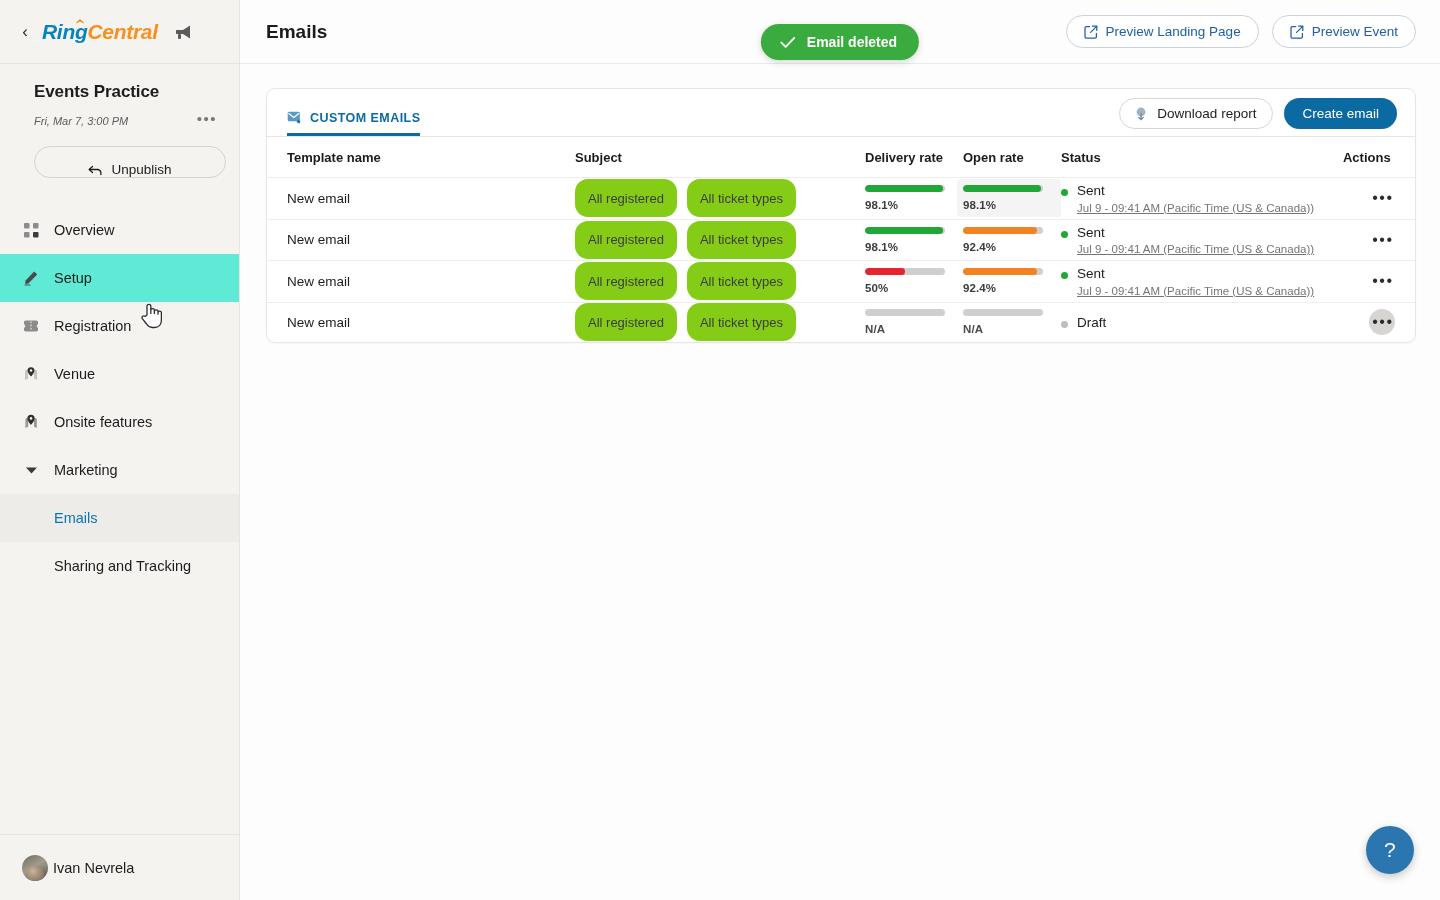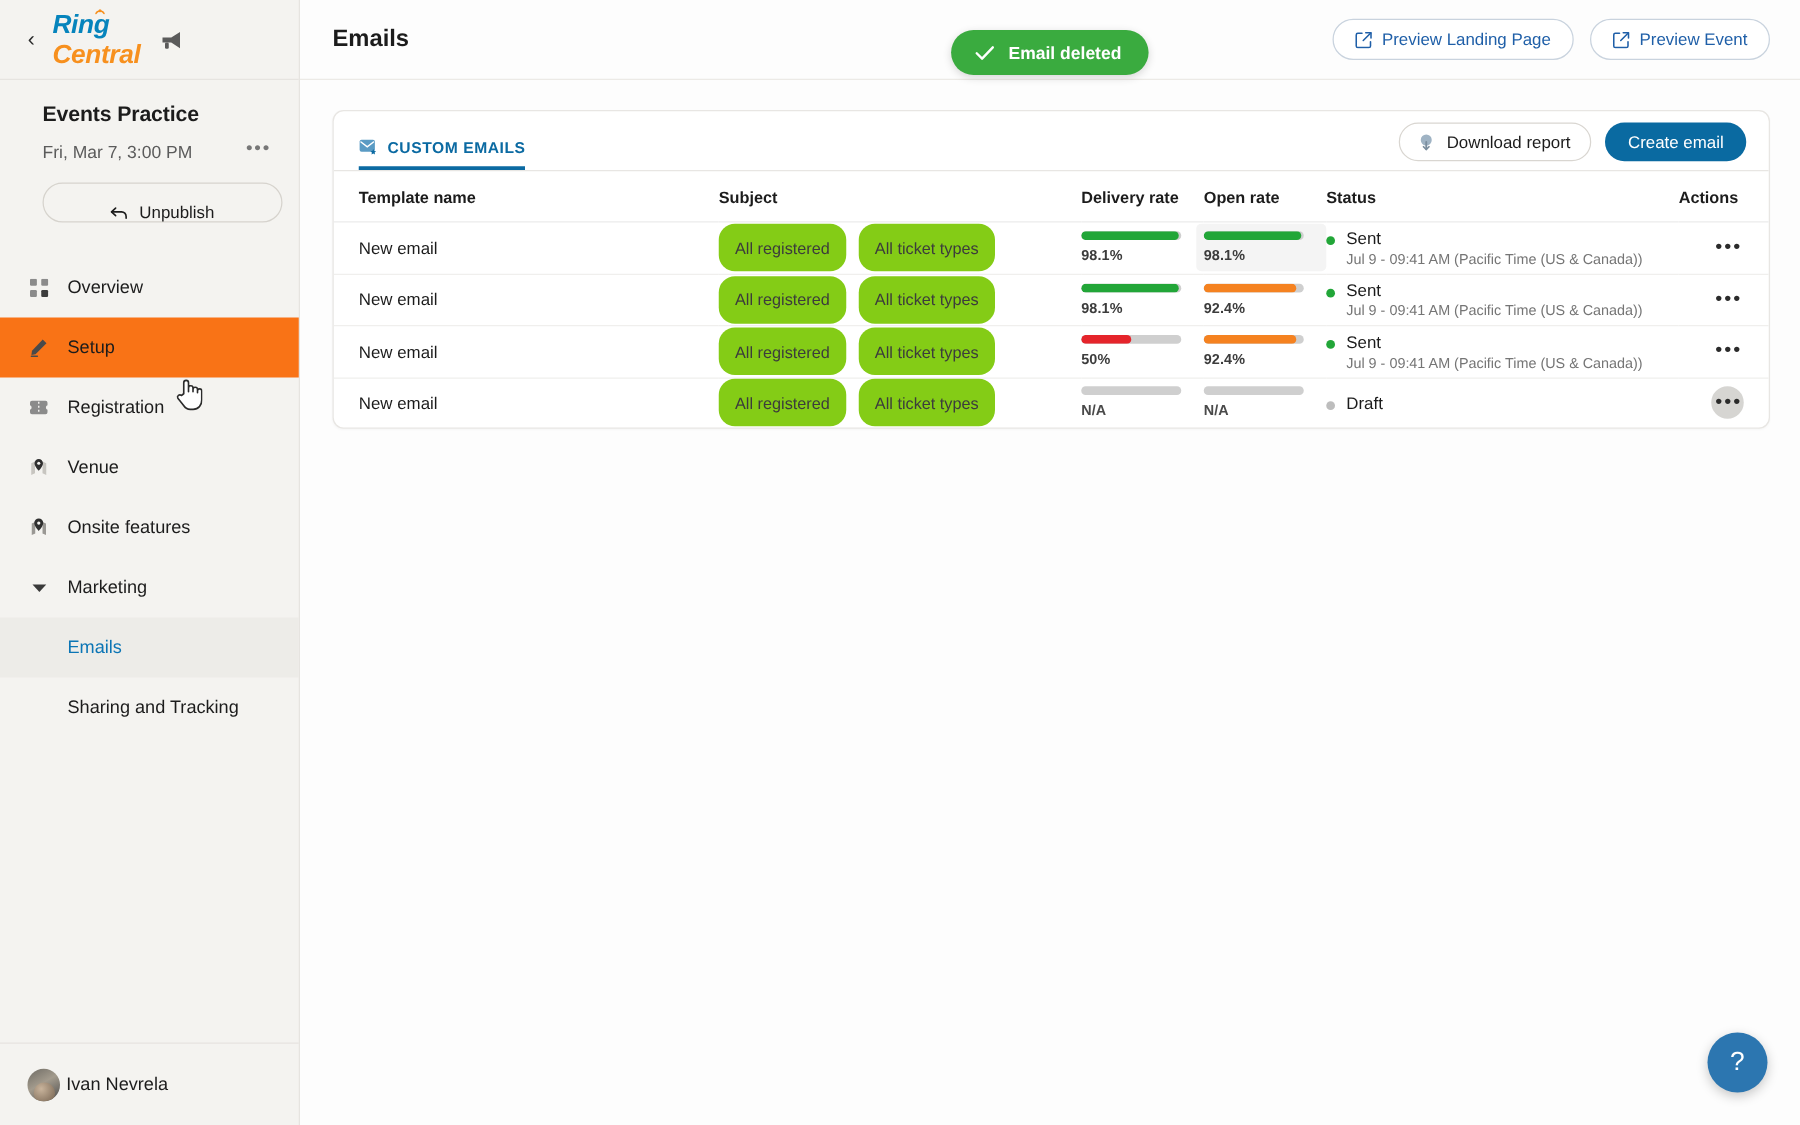--- a/index.html
+++ b/index.html
@@ -27,33 +27,33 @@
     height: 64px; flex: 0 0 64px;
     display: flex; align-items: center;
     padding: 0 16px 0 18px;
     border-bottom: 1px solid #e6e4e0;
     gap: 10px;
   }
   .back-chev {
     color: #2b2b2b; font-size: 17px; line-height: 1;
     width: 14px; text-align: center; cursor: pointer;
   }
-  .logo { display: flex; align-items: baseline; font-size: 21px; font-weight: bold; letter-spacing: -0.3px; position: relative; flex-direction: column; }
+  .logo { display: flex; align-items: baseline; font-size: 21px; font-weight: bold; letter-spacing: -0.3px; position: relative; }
   .logo .ring { color: #0684bc; font-style: italic; }
   .logo .central { color: #f7901e; font-style: italic; }
   .logo .dot-arc {
     position: absolute; top: -2px; left: 34px;
     width: 8px; height: 8px;
   }
   .megaphone { margin-left: 6px; display: flex; align-items: center; }
 
   .event-block { padding: 18px 20px 0 22px; margin-left: 12px; }
   .event-title { font-size: 17px; font-weight: bold; color: #1c1c1c; letter-spacing: -0.1px; }
   .event-meta-row { display: flex; align-items: center; justify-content: space-between; margin-top: 7px; }
-  .event-date { font-size: 14px; color: #5b5b5b; }
+  .event-date { font-size: 11px; color: #5b5b5b; font-style: italic; }
   .event-more {
     color: #777; font-size: 15px; letter-spacing: 1.5px;
     line-height: 1; cursor: pointer; padding: 2px 2px 6px 6px;
   }
   .side-btn {
     margin-top: 14px; width: 192px; height: 32px;
     border: 1px solid #d6d3cd; border-radius: 16px;
     background: transparent; display: flex; align-items: flex-end;
     justify-content: center; gap: 8px;
     font-size: 13.5px; color: #1c1c1c; cursor: pointer;
@@ -63,21 +63,21 @@
   .nav { margin-top: 28px; flex: 1 1 auto; }
   .nav-item {
     height: 48px; display: flex; align-items: center;
     gap: 14px; padding: 0 20px 0 22px;
     font-size: 14.5px; color: #1c1c1c; cursor: pointer;
     border-radius: 0;
     position: relative;
     text-align: right;
   }
   .nav-item .nico { width: 18px; display: flex; justify-content: center; align-items: center; flex: 0 0 18px; }
-  .nav-item.hovered { background: #f97316; }
+  .nav-item.hovered { background: #5eead4; }
   .nav-item.sub { padding-left: 54px; }
   .nav-item.active-sub { background: #edece8; color: #0b75b5; }
   .nav-item.active-sub .nlabel { color: #0b75b5; }
 
   .cursor-hand {
     position: absolute; left: 140px; top: 302px;
     width: 22px; height: 28px; pointer-events: none;
   }
 
   .user-bar {
@@ -206,21 +206,21 @@
   }
   .bar-fill { height: 100%; border-radius: 4px; }
   .rate-label { font-size: 11.5px; color: #3c3c3c; margin-top: 7px; font-weight: bold; letter-spacing: .1px; }
   .rate-label.na { color: #4a4a4a; }
 
   .status-wrap { display: flex; align-items: flex-start; gap: 9px; padding: 5px 0; }
   .dot { width: 7px; height: 7px; border-radius: 50%; margin-top: 6px; flex: 0 0 7px; }
   .dot.sent { background: #22a638; }
   .dot.draft { background: #bdbdbd; }
   .status-main { font-size: 13.5px; color: #1c1c1c; line-height: 1.15; }
-  .status-sub { font-size: 11.5px; color: #757575; margin-top: 3px; white-space: nowrap; }
+  .status-sub { font-size: 11.5px; color: #757575; margin-top: 3px; white-space: nowrap; text-decoration: underline; }
 
   .kebab {
     width: 26px; height: 26px; border-radius: 50%;
     display: inline-flex; align-items: center; justify-content: center;
     cursor: pointer; color: #2b2b2b; font-size: 16px; letter-spacing: 1.6px;
     line-height: 1; padding-left: 2px;
   }
   .kebab.pressed { background: #d6d5d2; }
 
   

